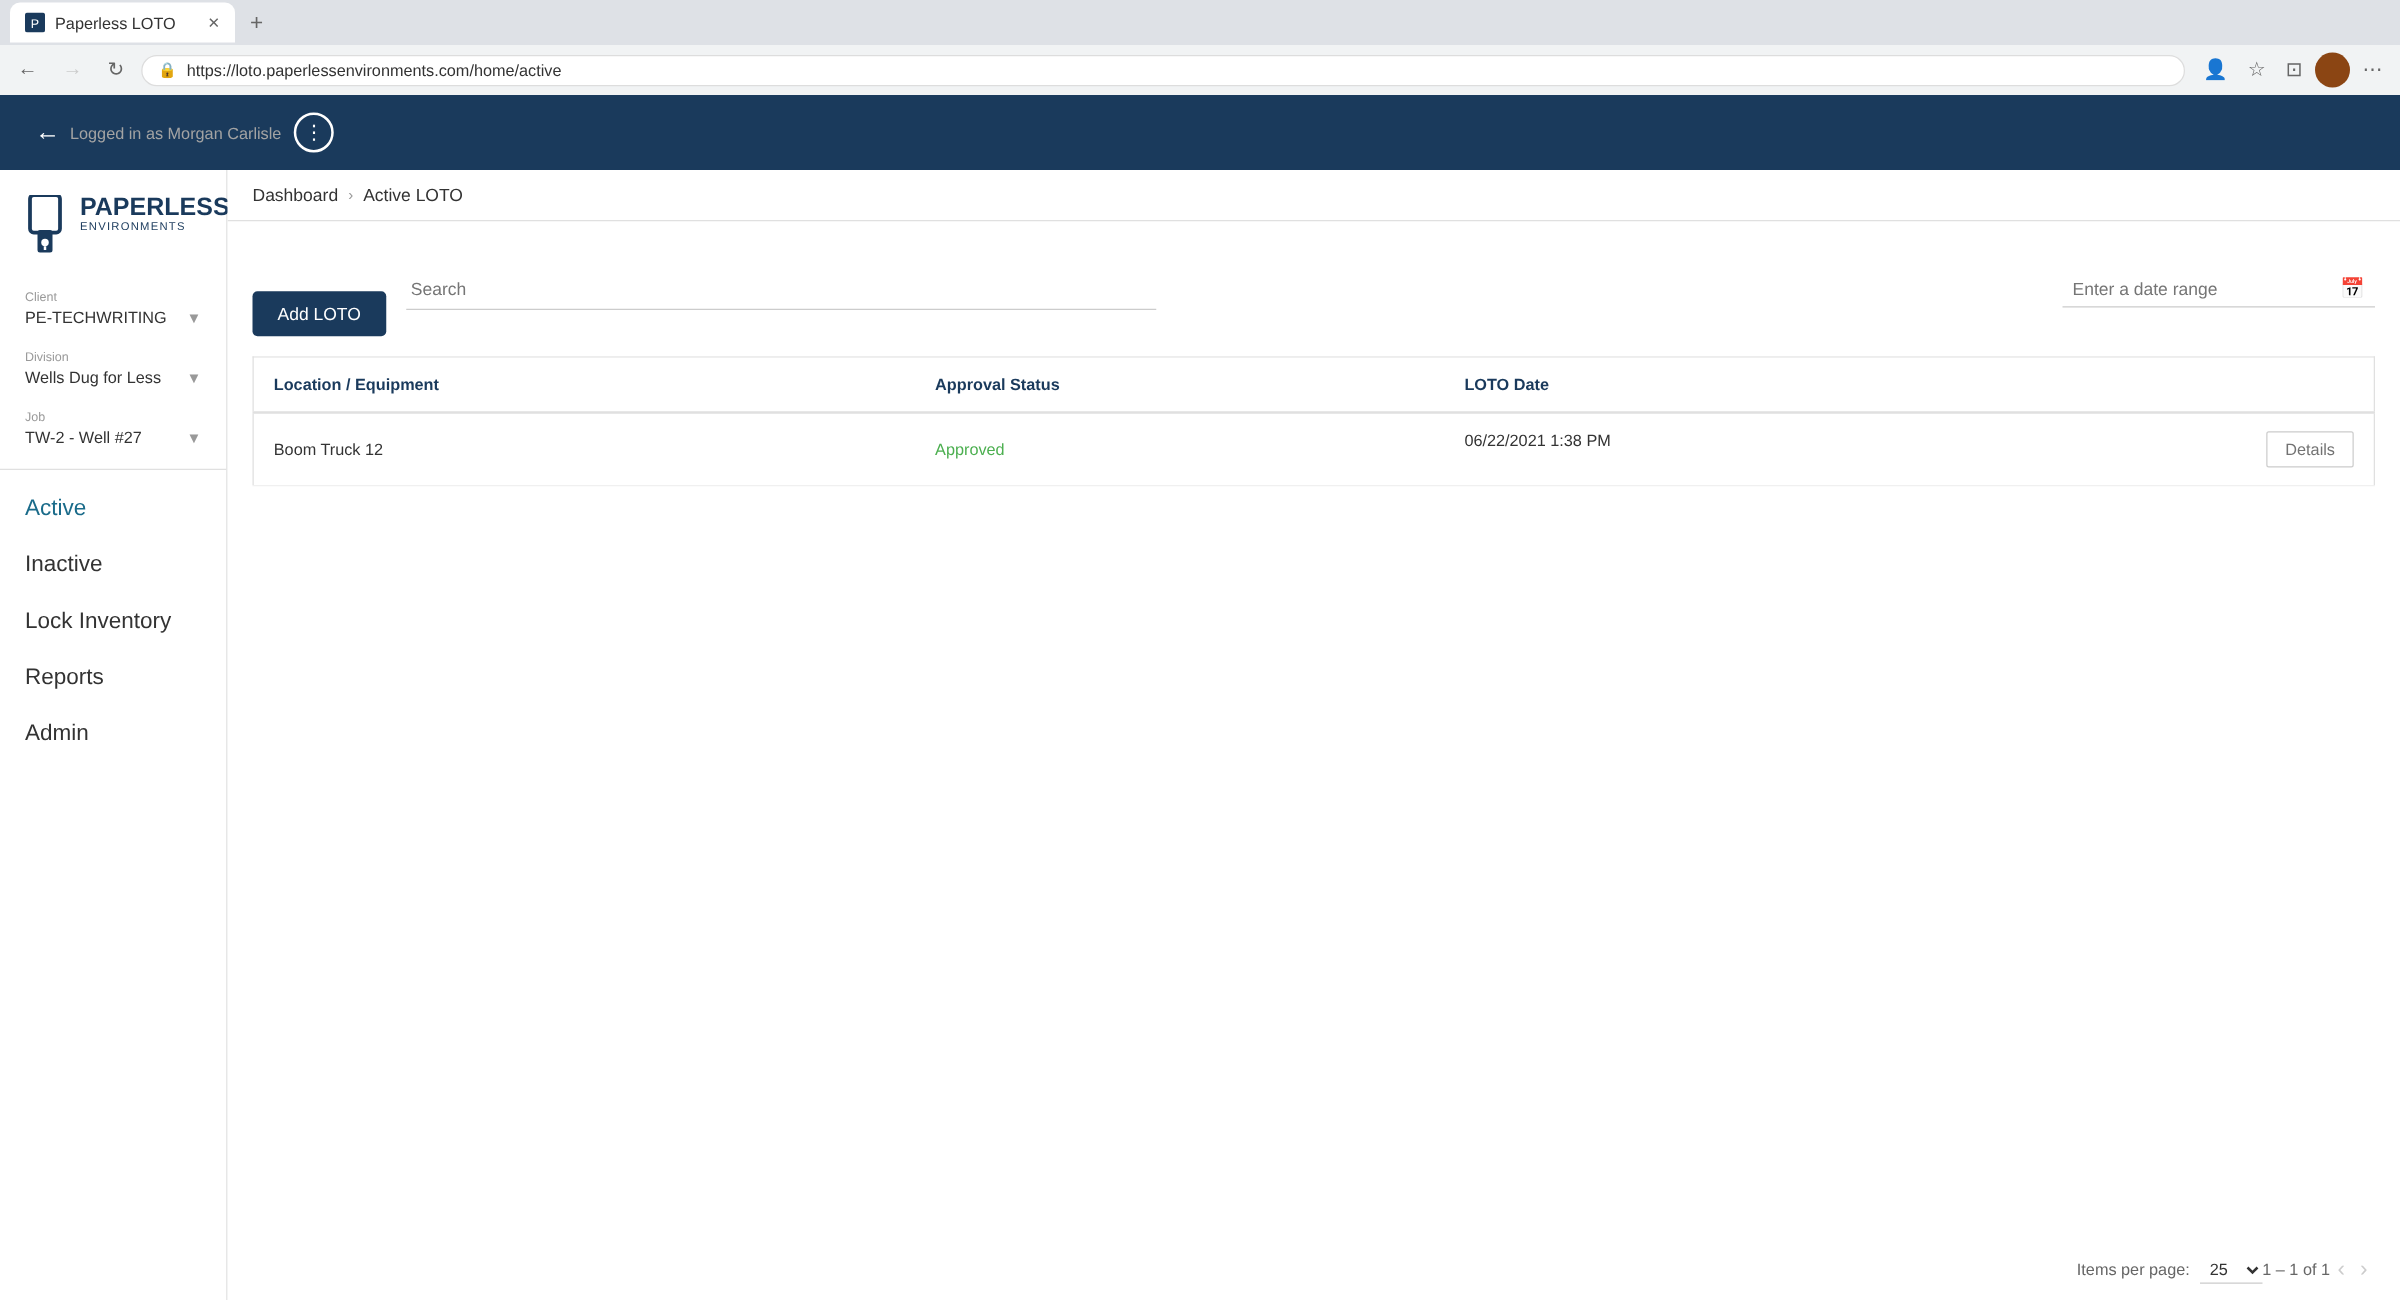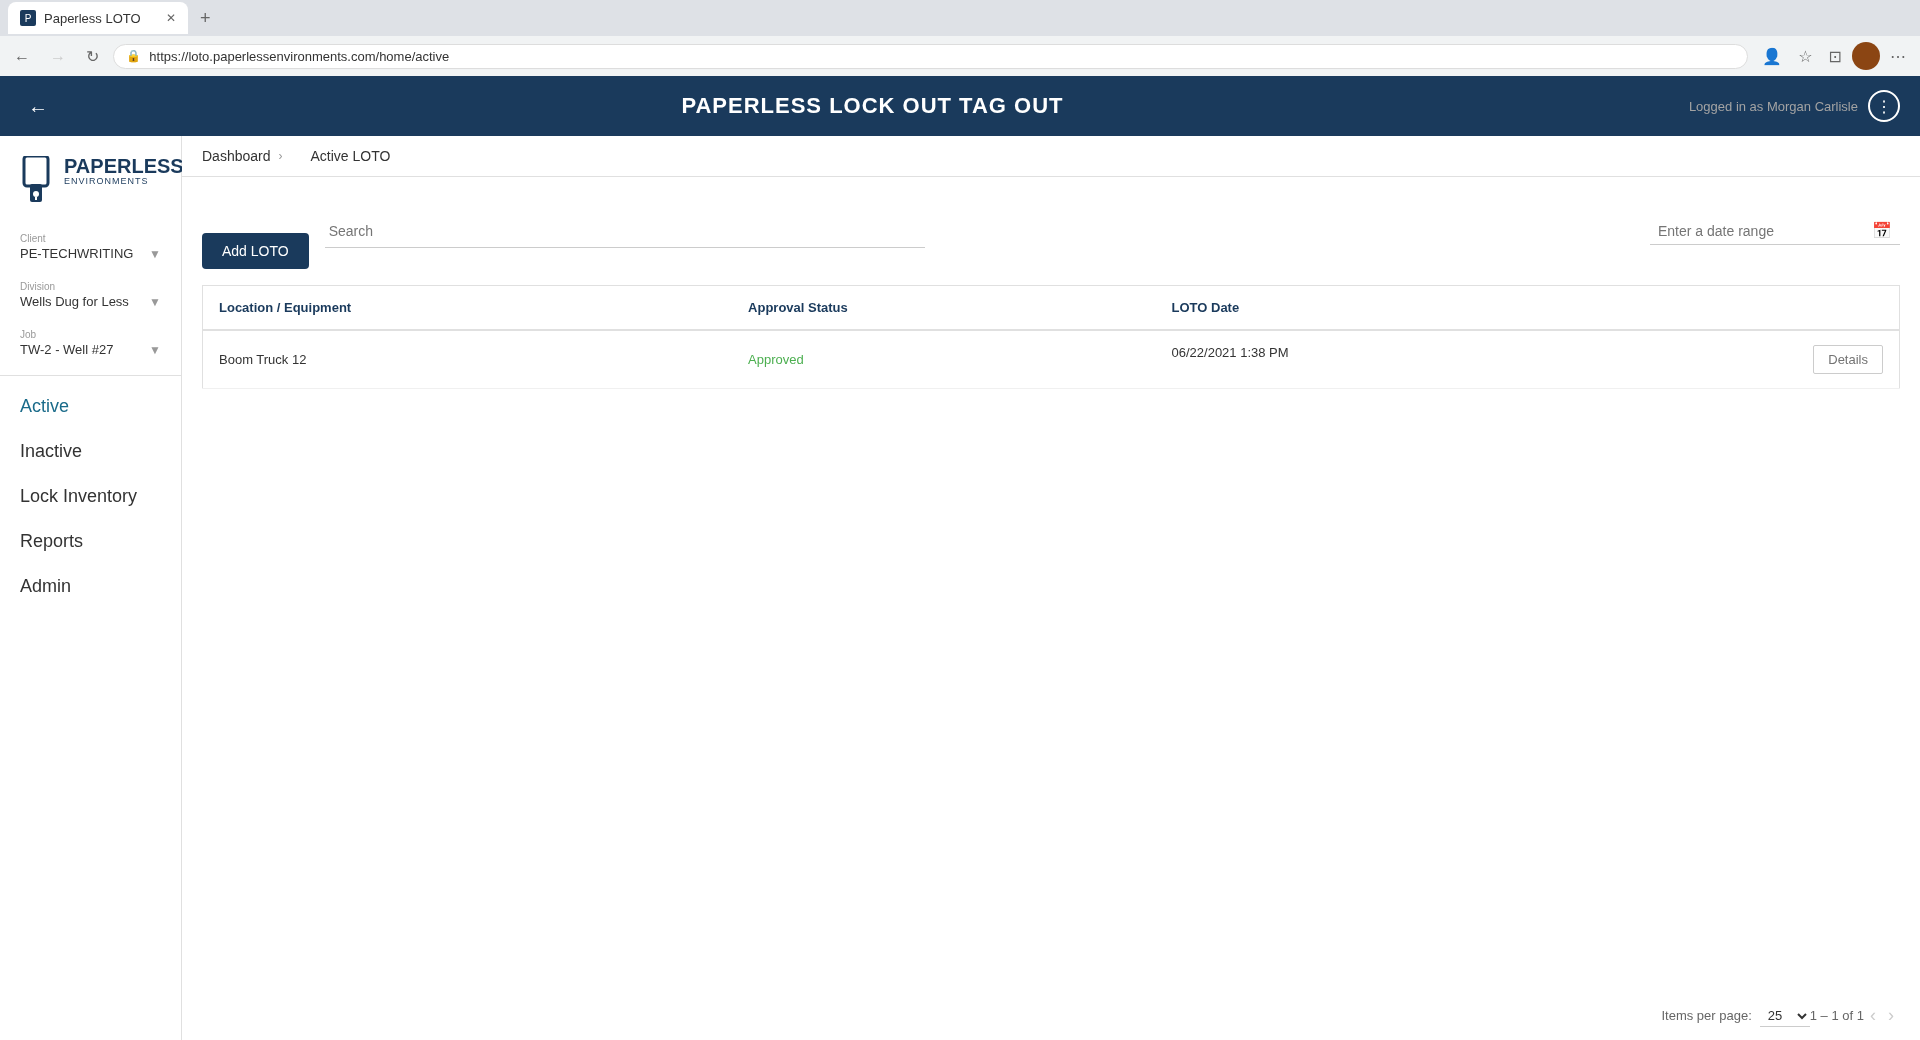--- a/index.html
+++ b/index.html
@@ -260,21 +260,20 @@
       text-decoration: none;
       cursor: pointer;
     }
     .breadcrumb-separator {
       color: #999;
       font-size: 12px;
     }
     .breadcrumb-current {
       color: #333;
       font-weight: 400;
-      margin-left: 20px;
     }
 
     
     .toolbar {
       display: flex;
       align-items: center;
       padding: 16px 20px;
       gap: 16px;
     }
     .add-loto-btn {
@@ -436,21 +435,20 @@
       <button class="nav-action-btn">⊡</button>
       <button class="avatar-btn"></button>
       <button class="nav-action-btn">⋯</button>
     </div>
   </div>
 
   <div class="app-container">
 
     <div class="app-header">
       <button class="back-btn">←</button>
-      <span class="app-title">PAPERLESS LOCK OUT TAG OUT</span>
       <span class="logged-in-text">Logged in as Morgan Carlisle</span>
       <button class="user-menu-btn">⋮</button>
     </div>
 
     <div class="main-layout">
 
       <div class="sidebar">
 
         <div class="sidebar-logo">
           <div>

